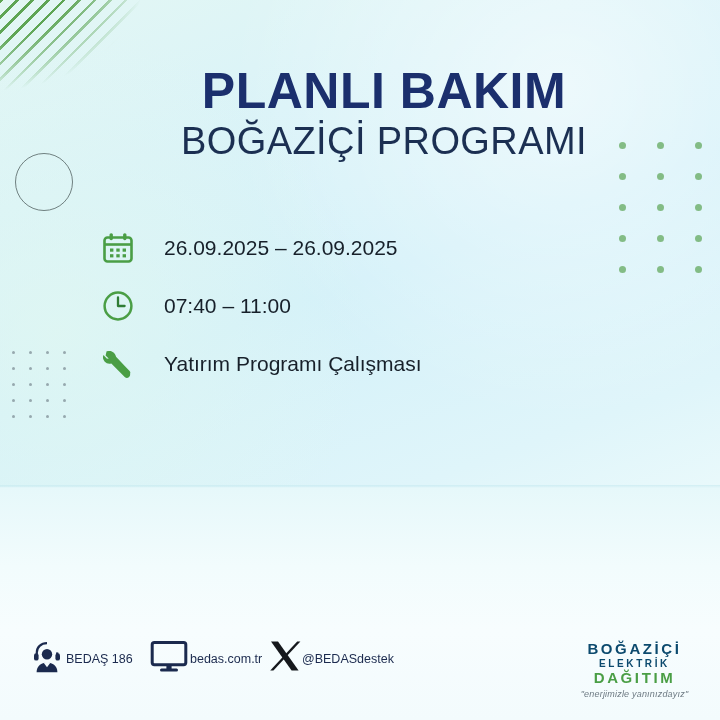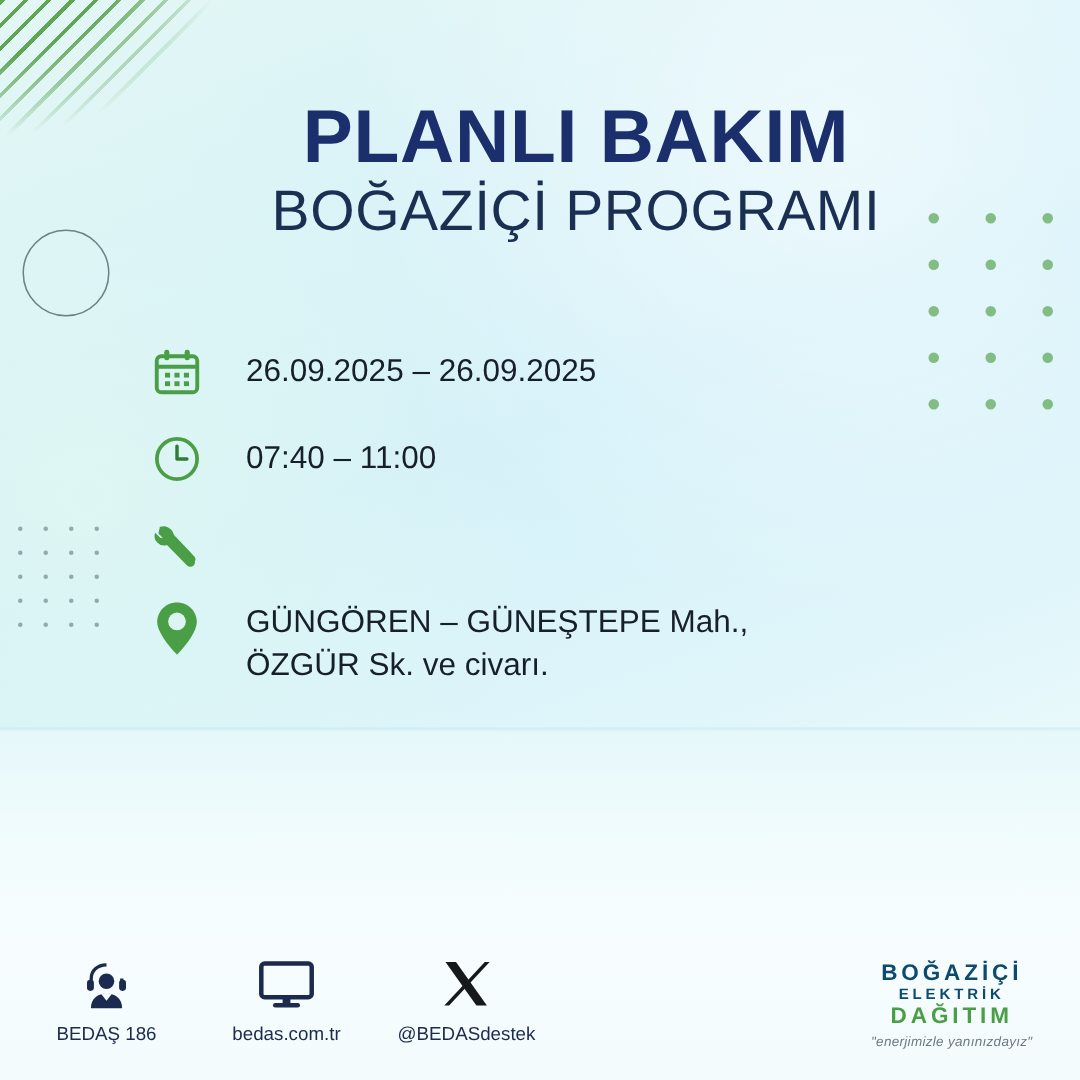--- a/index.html
+++ b/index.html
@@ -170,21 +170,20 @@
     height: 84px;
   }
   .contacts {
     position: absolute;
     left: 28px; top: 0;
     display: flex;
     align-items: flex-start;
   }
   .contact {
     display: flex;
-    flex-direction: column;
     align-items: center;
     margin-right: 34px;
     width: 86px;
   }
   .contact-icon {
     height: 40px;
     display: flex;
     align-items: center;
     justify-content: center;
   }
@@ -314,32 +313,23 @@
       <span class="info-icon">
         <svg width="34" height="34" viewBox="0 0 34 34" aria-hidden="true">
           <g fill="#4a9e45">
             <path d="M5.6 4.2 L9.6 4.0 L25.2 20.4 L28.4 23.8 a2.9 2.9 0 0 1 -4.1 4.1 L20.9 24.6 L4.6 8.6 Z" transform="rotate(0 17 17)"></path>
           </g>
           <g>
             <path d="M27.8 4.4 a6.4 6.4 0 0 0 -8.3 8.0 L5.9 25.6 a3.1 3.1 0 0 0 4.4 4.4 L23.7 16.4 a6.4 6.4 0 0 0 7.9 -8.3 l-3.6 3.6 l-3.6 -0.6 l-0.6 -3.6 Z" fill="#4a9e45" transform="scale(-1,1) translate(-34,0)"></path>
           </g>
         </svg>
       </span>
-    </div>
-
-    <div class="info-row row-loc">
-      <span class="info-icon">
-        <svg width="34" height="38" viewBox="0 0 34 38" aria-hidden="true">
-          <path d="M17 1.6 C9.6 1.6 3.8 7.4 3.8 14.6 C3.8 23.2 17 36.4 17 36.4 C17 36.4 30.2 23.2 30.2 14.6 C30.2 7.4 24.4 1.6 17 1.6 Z" fill="#4a9e45"></path>
-          <circle cx="17" cy="14.3" r="5.9" fill="#ddf5f2"></circle>
-        </svg>
-      </span>
-      <span class="info-text">GÜNGÖREN – GÜNEŞTEPE Mah.,
-ÖZGÜR Sk. ve civarı.</span>
-    </div>
+      <span class="info-text">Yatırım Programı Çalışması</span>
+    </div>
+
 
   </div>
 
   <div class="footer">
 
     <div class="contacts">
 
       <div class="contact">
         <span class="contact-icon">
           <svg width="38" height="38" viewBox="0 0 38 38" aria-hidden="true">

